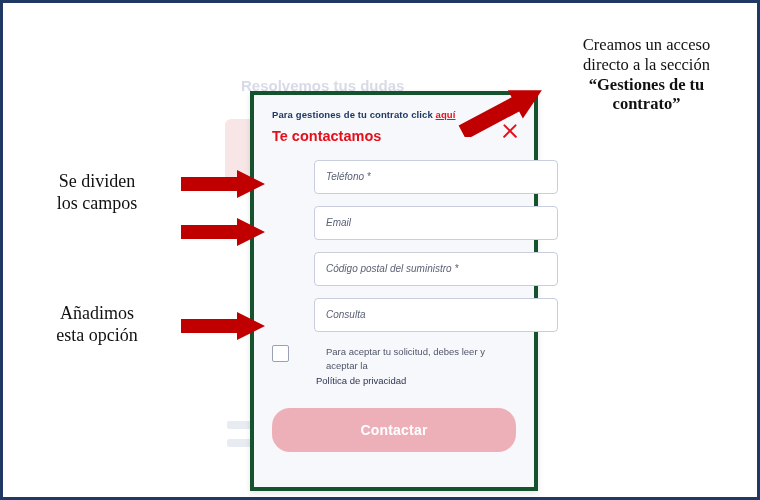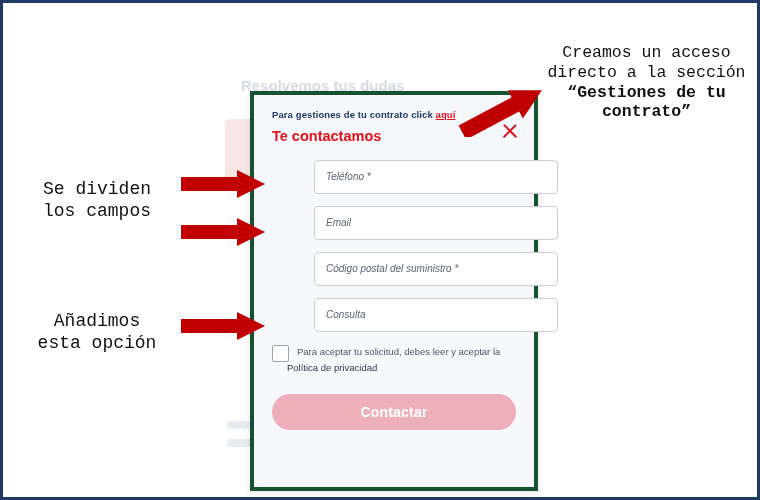--- a/index.html
+++ b/index.html
@@ -161,55 +161,55 @@
     border-radius: 2px;
     margin-top: 1px;
     margin-right: 8px;
     cursor: pointer;
   }
   .consent-text {
     font-size: 9.5px;
     color: #4f5568;
     line-height: 1.45;
     padding-top: 1px;
+    margin-left: 29px;
   }
   .privacy-link {
     display: block;
     text-align: left;
     font-size: 9.5px;
     color: #2e3650;
     margin-top: 2px;
     margin-left: -10px;
     cursor: pointer;
   }
 
   .submit-btn {
     display: block;
     width: 100%;
     box-sizing: border-box;
     margin-top: 20px;
-    height: 36px;
+    height: 44px;
     border: none;
     border-radius: 18px;
     background: #eeb0b8;
     color: #ffffff;
     font-family: "Liberation Sans", sans-serif;
     font-size: 14px;
     font-weight: bold;
     letter-spacing: .2px;
     cursor: pointer;
   }
 
   
   .annot {
     position: absolute;
-    font-family: Liberation Mono, monospace;
+    font-family: Liberation Serif, serif;
     color: #111111;
     line-height: 1.2;
-    margin-top: 8px;
   }
   .annot-left {
     text-align: center;
     font-size: 18px;
   }
   .annot-right {
     text-align: center;
     font-size: 16.5px;
     width: 215px;
   }

